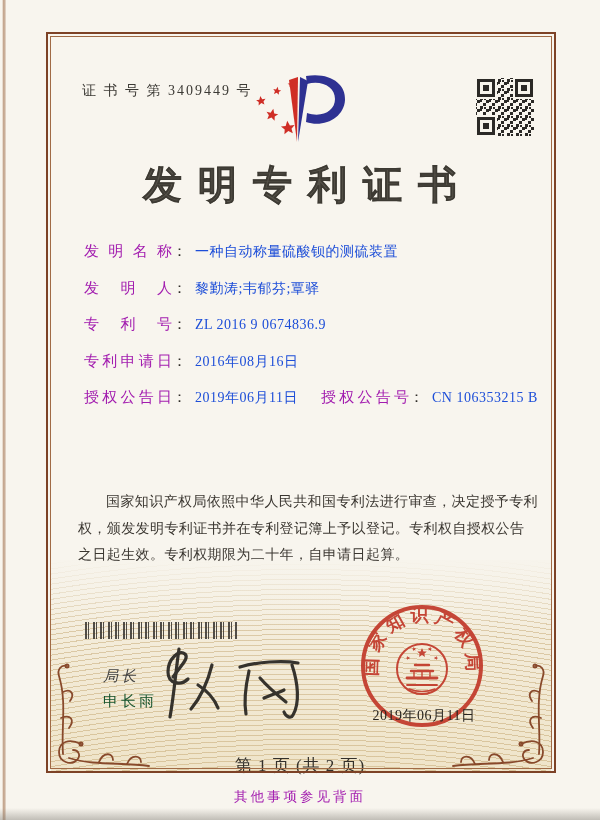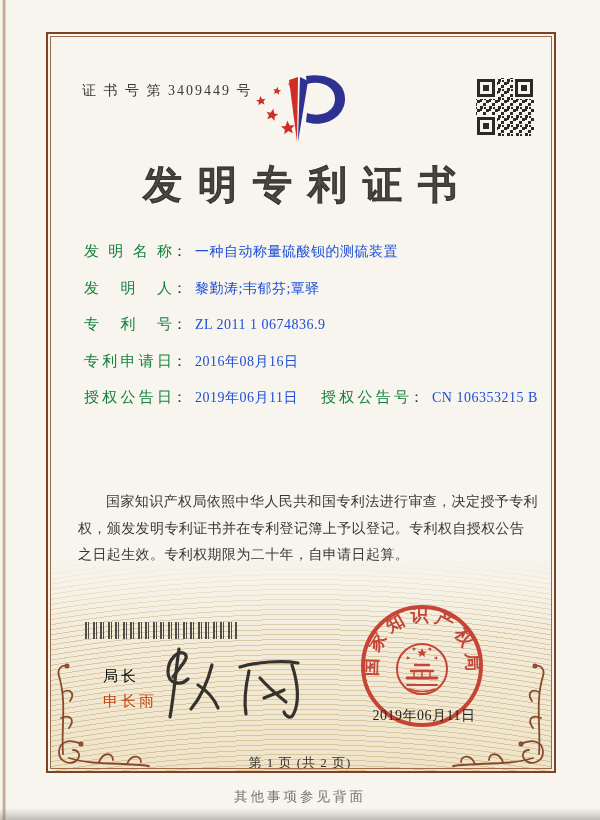--- a/index.html
+++ b/index.html
@@ -27,47 +27,47 @@
       linear-gradient(180deg,rgba(242,233,211,.35),#efe4c9);}
   .cert-no{left:82px;top:70px;font-size:14px;letter-spacing:2px;color:#3c3a35;margin-top:12px;}
   .logo{left:248px;top:72px;}
   .qr{left:474px;top:76px;}
   .title{left:0;top:158px;width:100%;text-align:center;
     font-size:39px;font-weight:600;letter-spacing:16px;text-indent:16px;
     color:#56524a;-webkit-text-stroke:.6px #3d3a33;}
   
   .fields{left:84px;top:240px;width:450px;font-size:15px;z-index:5;}
   .frow{margin-bottom:13.5px;line-height:22px;white-space:nowrap;color:#2f2c27;}
-  .flabel{display:inline-block;width:88px;text-align:justify;text-align-last:justify;color:#15803d;font-family:Liberation Serif, serif;}
+  .flabel{display:inline-block;width:88px;text-align:justify;text-align-last:justify;color:#a21caf;font-family:Liberation Serif, serif;}
   .colon{margin-right:8px;}
   .fvalue{font-size:14px;letter-spacing:.5px;color:#1d4ed8;}
   .grant .fvalue.first{display:inline-block;width:126px;}
   
   .paras{left:66px;top:477px;width:484px;z-index:5;}
   .paras p{margin:12px;font-size:14px;line-height:26.5px;text-indent:2em;
     letter-spacing:.4px;color:#3a3630;}
   .barcode{left:85px;top:622px;width:152px;height:17px;z-index:5;opacity:.85;
     background:repeating-linear-gradient(90deg,
       #35322e 0 1.5px,transparent 1.5px 3px,
       #35322e 3px 4px,transparent 4px 7.5px,
       #35322e 7.5px 10px,transparent 10px 11px,
       #35322e 11px 12px,transparent 12px 15px);}
-  .bureau-title{left:103px;top:667px;font-size:15px;letter-spacing:3px;color:#000000;z-index:5;}
-  .bureau-name{left:103px;top:692px;font-size:15px;letter-spacing:3px;color:#c2410c;z-index:5;}
+  .bureau-title{left:103px;top:667px;font-size:15px;letter-spacing:3px;color:#404040;z-index:5;font-style:italic;}
+  .bureau-name{left:103px;top:692px;font-size:15px;letter-spacing:3px;color:#14532d;z-index:5;}
   .signature{left:145px;top:645px;z-index:6;}
   .seal{left:357px;top:601px;z-index:7;opacity:.93;}
   .seal-date{left:356px;top:707px;width:136px;text-align:center;font-size:14px;
     letter-spacing:.5px;color:#26231e;z-index:8;}
   .flourish{z-index:2;}
   .flourish-left{left:51px;top:658px;}
   .flourish-right{left:447px;top:658px;transform:scaleX(-1);}
-  .page-num{left:0;top:754px;width:100%;text-align:center;font-size:13px;
+  .page-num{left:0;top:754px;width:100%;text-align:center;font-size:17px;
     letter-spacing:1px;color:#33302b;z-index:5;}
   .back-note{left:0;top:788px;width:100%;text-align:center;font-size:13.5px;
-    letter-spacing:3px;color:#737373;}
+    letter-spacing:3px;color:#a21caf;}
 </style>
 </head>
 <body>
 
 <div class="abs edge-left"></div>
 <div class="abs edge-bottom"></div>
 
 <div class="abs guilloche"></div>
 
 <div class="abs frame"></div>
@@ -151,21 +151,21 @@
 <div class="abs title">发明专利证书</div>
 
 <div class="abs fields">
   <div class="frow">
     <span class="flabel">发明名称</span><span class="colon">：</span><span class="fvalue">一种自动称量硫酸钡的测硫装置</span>
   </div>
   <div class="frow">
     <span class="flabel">发明人</span><span class="colon">：</span><span class="fvalue">黎勤涛;韦郁芬;覃驿</span>
   </div>
   <div class="frow">
-    <span class="flabel">专利号</span><span class="colon">：</span><span class="fvalue">ZL 2011 1 0674836.9</span>
+    <span class="flabel">专利号</span><span class="colon">：</span><span class="fvalue">ZL 2016 9 0674836.9</span>
   </div>
   <div class="frow">
     <span class="flabel">专利申请日</span><span class="colon">：</span><span class="fvalue">2016年08月16日</span>
   </div>
   <div class="frow grant">
     <span class="flabel">授权公告日</span><span class="colon">：</span><span class="fvalue first">2019年06月11日</span><span class="flabel">授权公告号</span><span class="colon">：</span><span class="fvalue">CN 106353215 B</span>
   </div>
 </div>
 
 <div class="abs paras">

